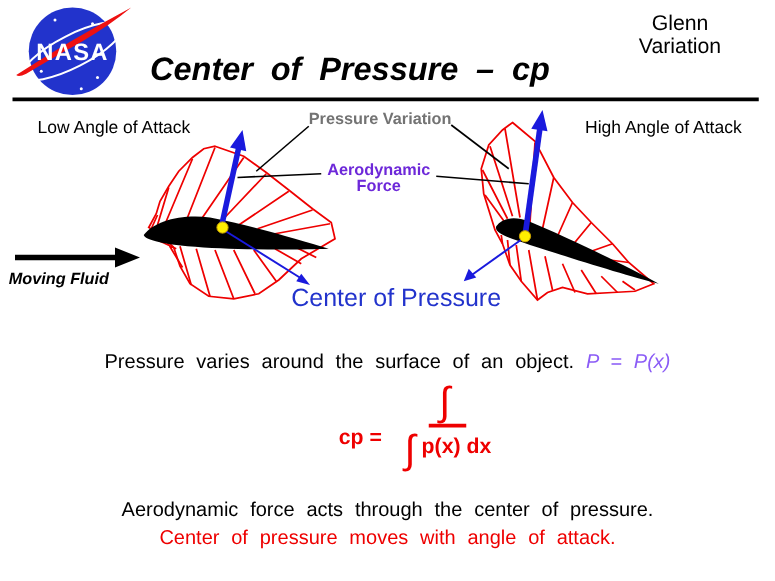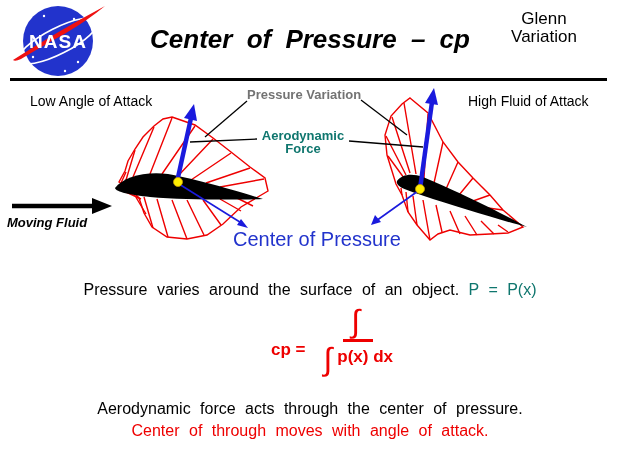--- a/index.html
+++ b/index.html
@@ -3,42 +3,42 @@
 <meta charset="utf-8">
 <style>
   html,body{margin:0;padding:0;background:#888;}
   #stage{
     position:relative;width:620px;height:465px;background:#ffffff;
     font-family:"Liberation Sans",sans-serif;overflow:hidden;
   }
   .abs{position:absolute;}
   
   #page-title{
-    left:120px;top:24px;width:380px;text-align:center;
+    left:120px;top:40px;width:380px;text-align:left;
     font-size:26px;font-weight:bold;font-style:italic;color:#000;
     word-spacing:7px;letter-spacing:0px;
   }
   #org-block{
     right:6px;top:10px;width:140px;text-align:center;
     font-size:17px;color:#000;line-height:18px;
   }
   #header-rule{left:10px;top:78px;width:597px;height:3px;background:#000;}
   
   .cap{font-size:14px;font-weight:normal;color:#000;white-space:nowrap;}
   #low-aoa{left:30px;top:93px;}
   #high-aoa{left:468px;top:93px;}
   #pv-label{left:247px;top:87px;font-size:13px;font-weight:bold;color:#737373;white-space:nowrap;}
-  #af-label{left:258px;top:129px;width:90px;text-align:center;font-size:13px;font-weight:bold;color:#0f766e;line-height:13px;}
+  #af-label{left:258px;top:129px;width:90px;text-align:center;font-size:13px;font-weight:bold;color:#6d28d9;line-height:13px;}
   #cop-label{left:233px;top:228px;font-size:20px;color:#2233cc;white-space:nowrap;}
   #mf-label{left:7px;top:215px;font-size:13px;font-weight:bold;font-style:italic;color:#000;white-space:nowrap;}
   
   .bodyline{left:0;width:620px;text-align:center;font-size:16px;color:#000;word-spacing:5px;white-space:nowrap;}
   #line1{top:260px;}
   #line2{top:281px;}
-  #line2 .red{color:#0f766e;}
+  #line2 .red{color:#8b5cf6;font-style:italic;}
   #line3{top:400px;}
   #line4{top:422px;color:#ee0000;}
   
   #formula{
     left:0;top:308px;width:620px;display:flex;justify-content:center;
     color:#ee0000;font-size:17px;font-weight:bold;
   }
   #formula-inner{display:flex;align-items:center;margin-left:52px;}
   #cp-eq{margin-right:10px;margin-top:20px;font-weight:bold;}
   .frac{display:inline-flex;flex-direction:column;align-items:center;}
@@ -138,21 +138,21 @@
       <circle cx="420" cy="189" r="4.5" fill="#ffee00" stroke="#c8a000" stroke-width="0.8"></circle>
 
       <g>
         <line x1="12" y1="206" x2="94" y2="206" stroke="#000000" stroke-width="4.5"></line>
         <polygon points="92,198 112,206 92,214" fill="#000000"></polygon>
       </g>
     </svg>
   </div>
 
   <div id="low-aoa" class="abs cap">Low  Angle of Attack</div>
-  <div id="high-aoa" class="abs cap">High  Fluid of Attack</div>
+  <div id="high-aoa" class="abs cap">High  Angle of Attack</div>
   <div id="pv-label" class="abs">Pressure Variation</div>
   <div id="af-label" class="abs">
     <div>Aerodynamic</div>
     <div>Force</div>
   </div>
   <div id="cop-label" class="abs">Center of Pressure</div>
   <div id="mf-label" class="abs">Moving Fluid</div>
 
   <div id="line2" class="abs bodyline"><span>Pressure varies around the surface of an object.</span>&nbsp;<span class="red">P = P(x)</span></div>
 
@@ -165,15 +165,15 @@
         </span>
         <span class="den">
           <span class="intg">∫</span>
           <span>p(x)  dx</span>
         </span>
       </span>
     </div>
   </div>
 
   <div id="line3" class="abs bodyline">Aerodynamic force acts through the center of pressure.</div>
-  <div id="line4" class="abs bodyline">Center of through moves with angle of attack.</div>
+  <div id="line4" class="abs bodyline">Center of pressure moves with angle of attack.</div>
 
 </div>
 
 </body></html>

